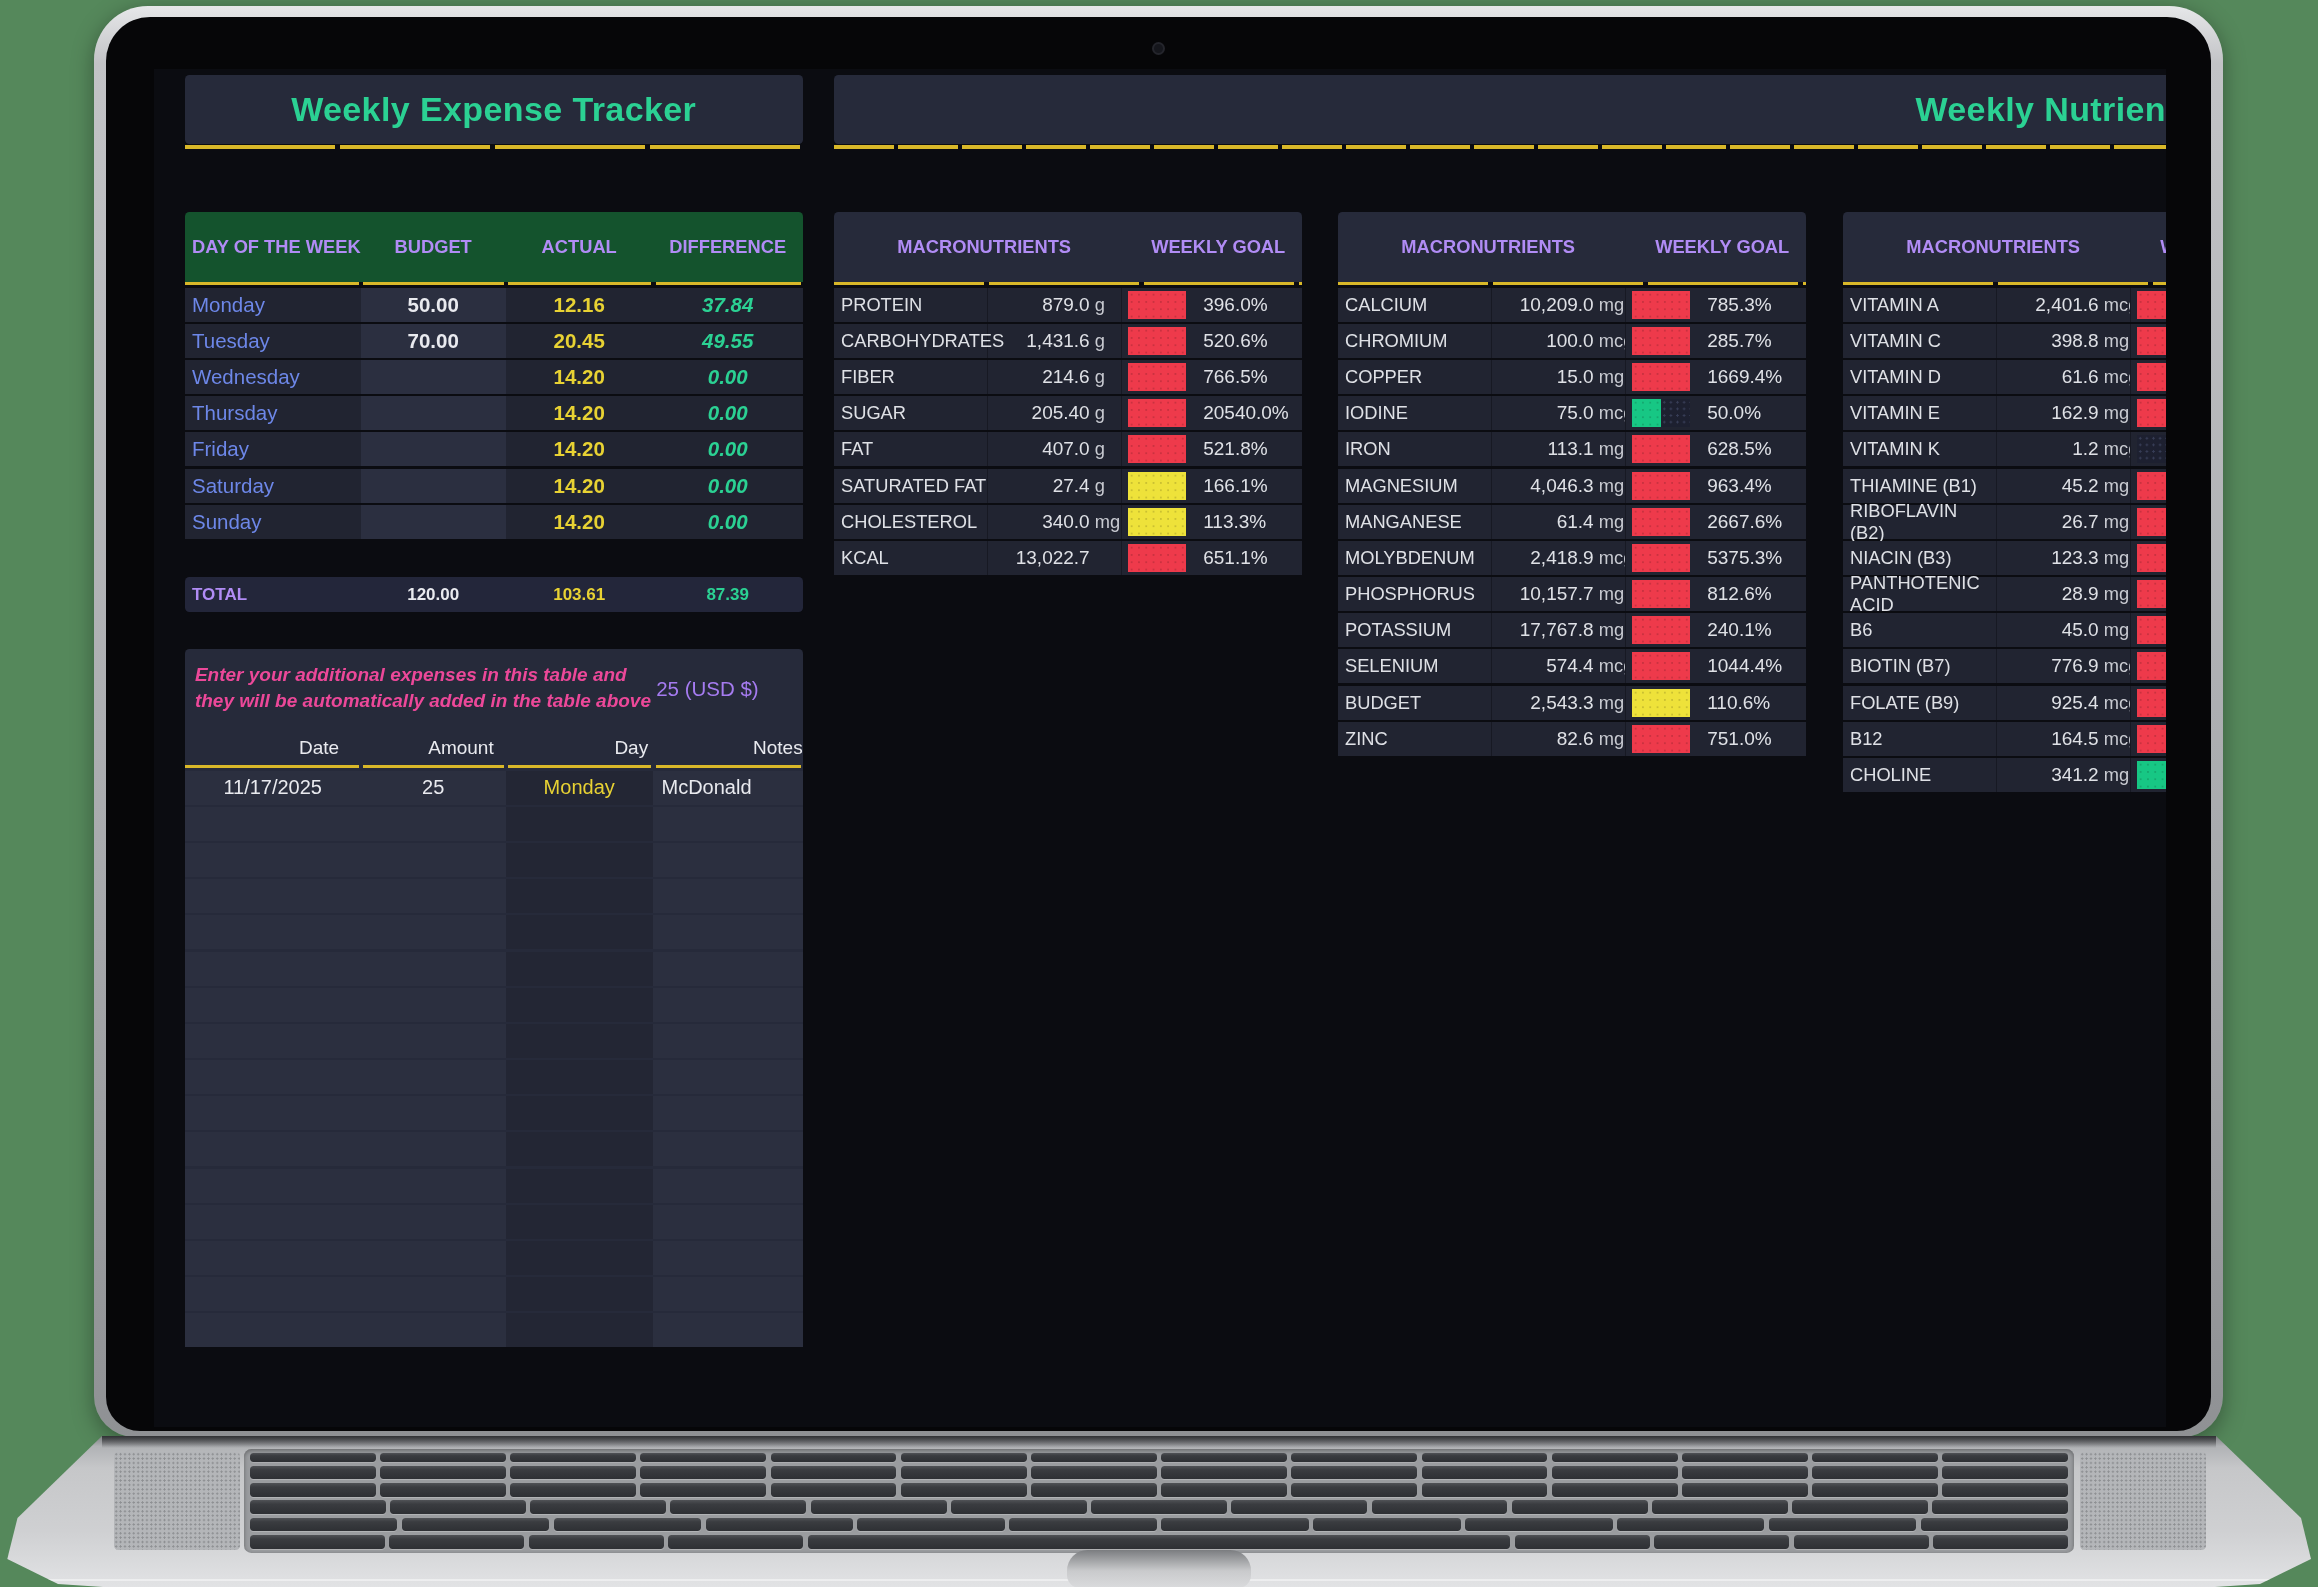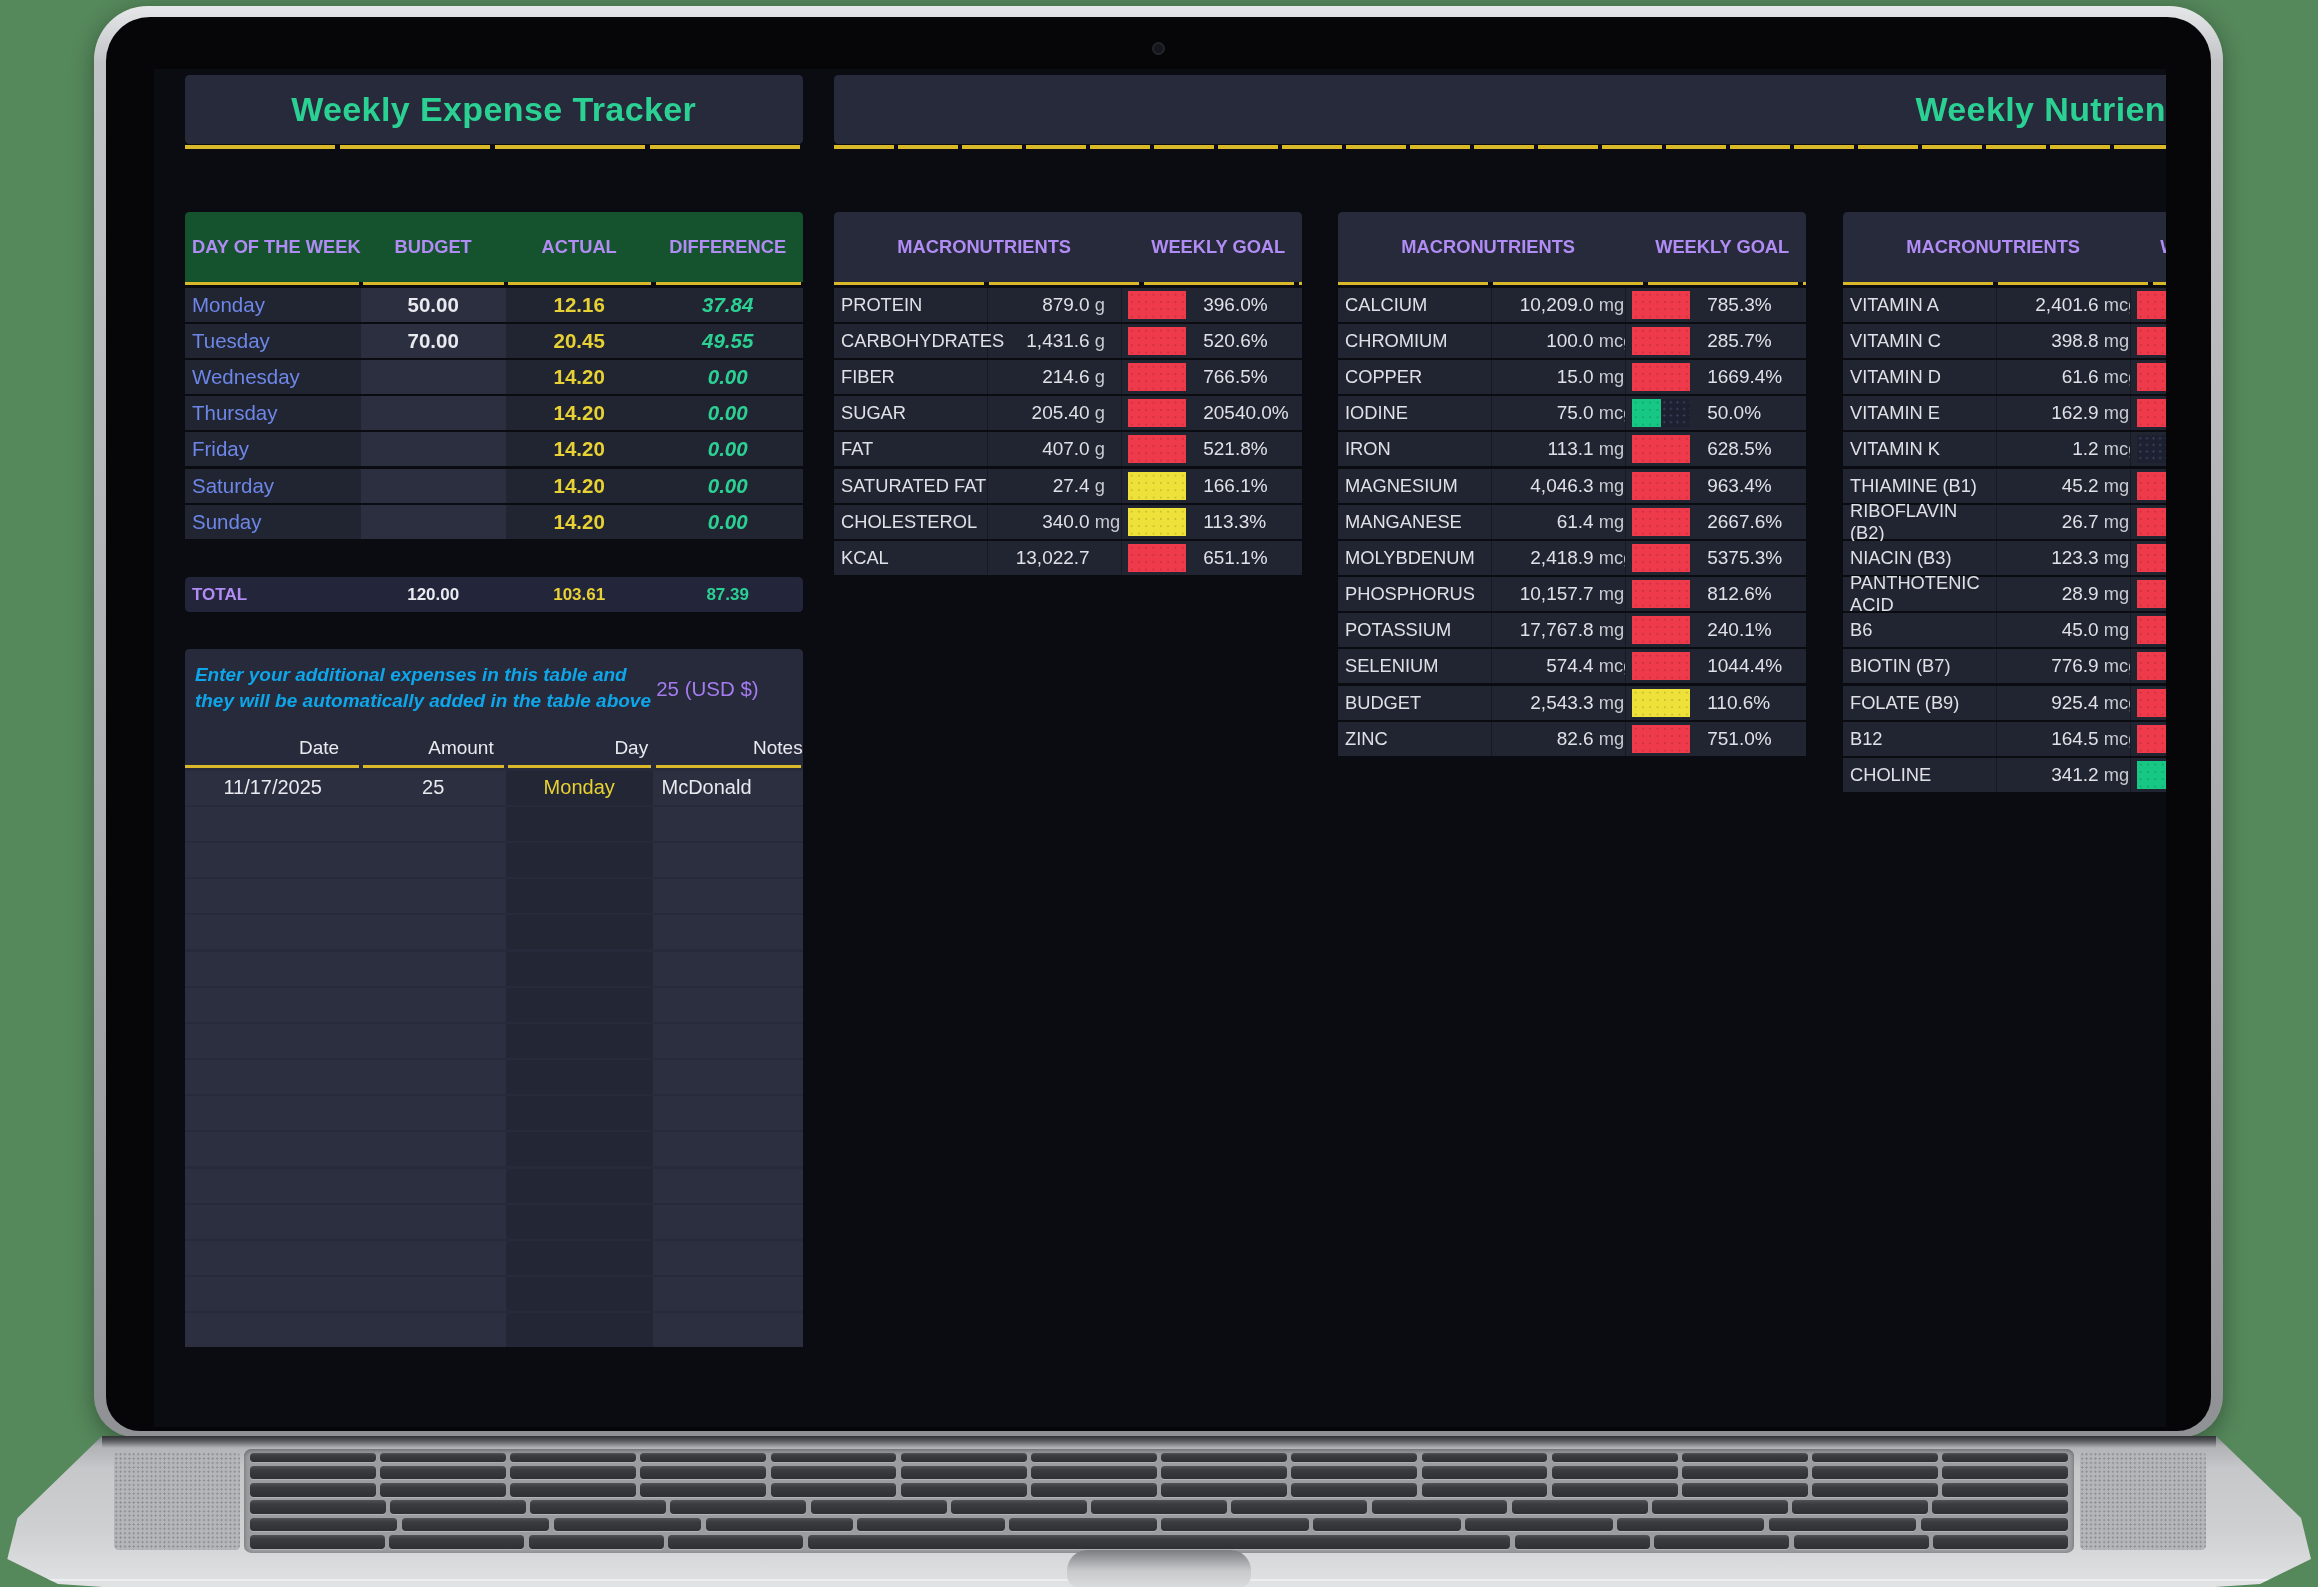--- a/index.html
+++ b/index.html
@@ -84,21 +84,21 @@
   .exp-row .budget{ background:#2b2f40; justify-content:center; color:#e9eaef; font-weight:bold; }
   .exp-row .actual{ justify-content:center; color:#e8d233; font-weight:bold; }
   .exp-row .diff{ justify-content:center; color:#2bd193; font-weight:bold; font-style:italic; }
   .total-row{ display:flex; height:35px; align-items:center; font-size:17px; font-weight:bold; }
   .total-row .t1{ color:#b18cf5; padding-left:7.3px; }
   .t2,.t3,.t4{ display:flex; justify-content:center; }
   .total-row .t2{ color:#e9eaef; } .total-row .t3{ color:#e8d233; } .total-row .t4{ color:#2bd193; }
 
   
   .note-wrap{ position:relative; height:82px; padding:13px 0 0 10.2px; }
-  .note-text{ width:468px; color:#0ea5e9; font-style:italic; font-size:19px; font-weight:bold; line-height:26px; }
+  .note-text{ width:468px; color:#ec4899; font-style:italic; font-size:19px; font-weight:bold; line-height:26px; }
   .currency{ position:absolute; right:44px; top:28px; color:#a57bf0; font-size:20.5px; }
   .add-header{ display:flex; height:34px; align-items:center; color:#e9eaef; font-size:19px; }
   .add-header div{ display:flex; justify-content:flex-end; width:100%;padding-left:20px; }
   .add-row{ display:flex; height:34px; margin-top:2.2px; font-size:20px; color:#e9eaef; }
   .add-row > div{ display:flex; align-items:center; justify-content:center; background:#2b2f3f; }
   .add-row .daycell{ background:#232634; color:#e8d233; }
   .add-row .notecell{ justify-content:flex-start; padding-left:8.8px; }
   .add-row.empty > div{ background:#2b2f3f; }
   .add-row.empty .daycell{ background:#232634; }
 

